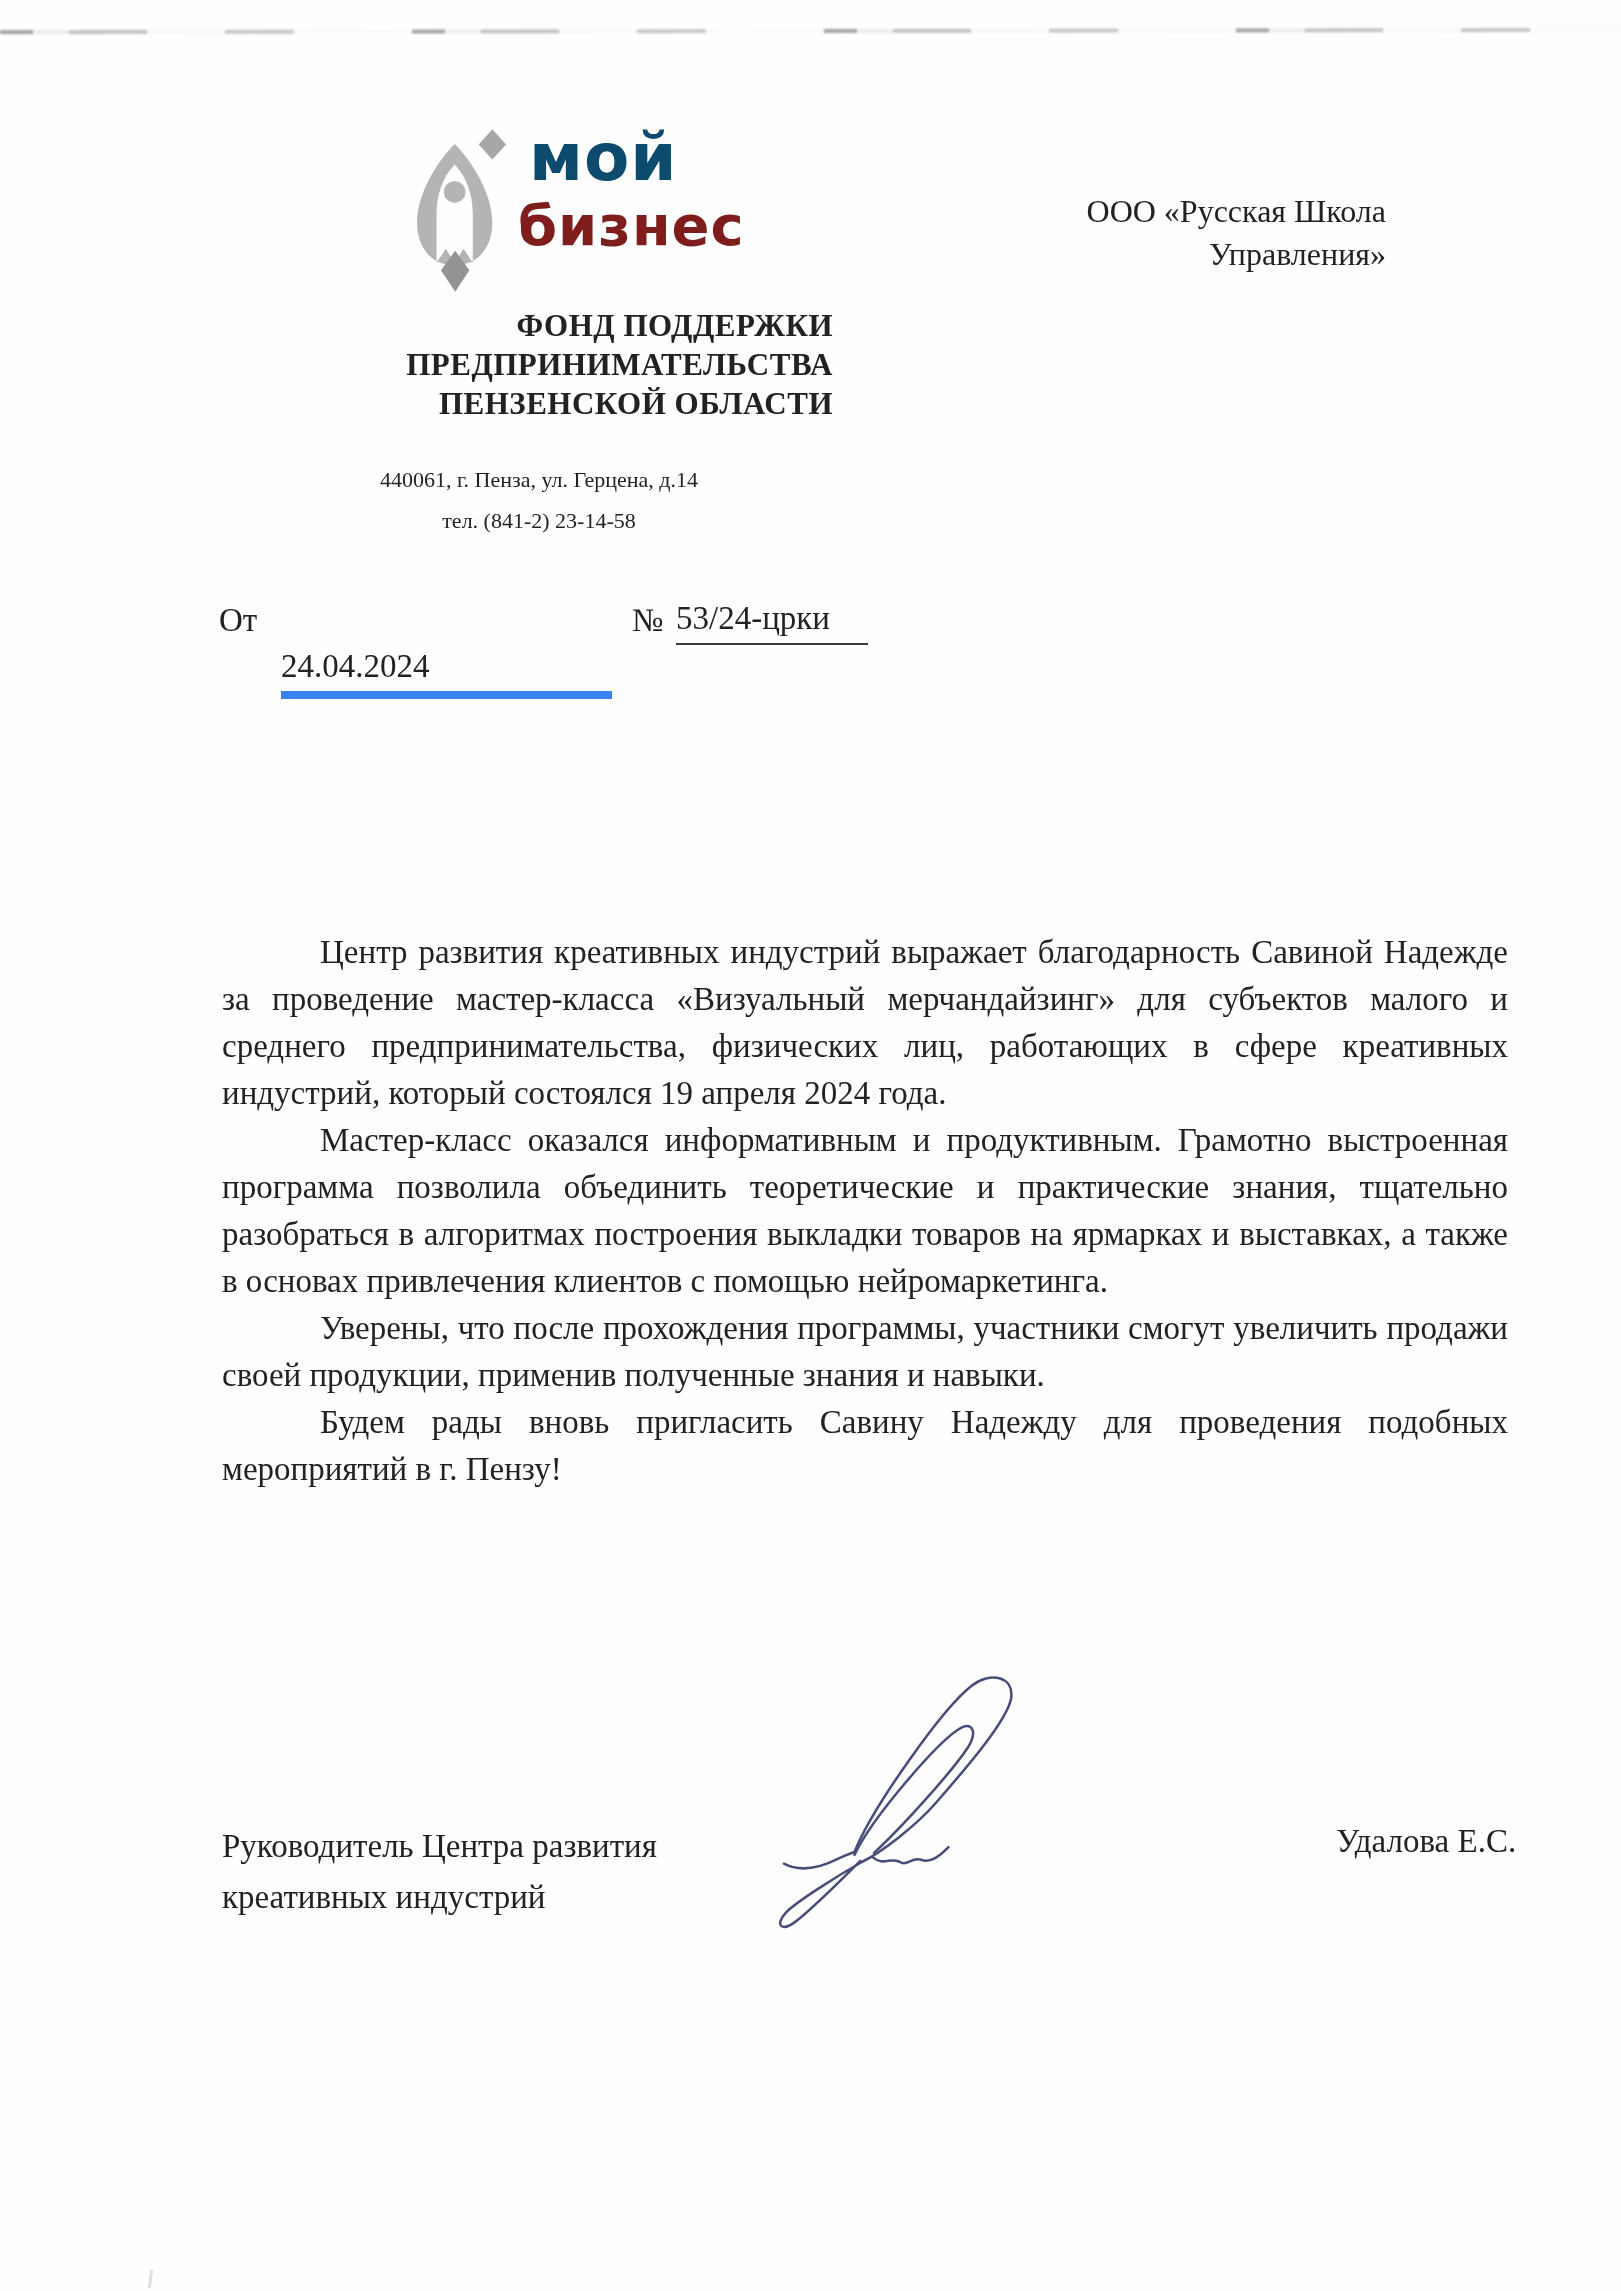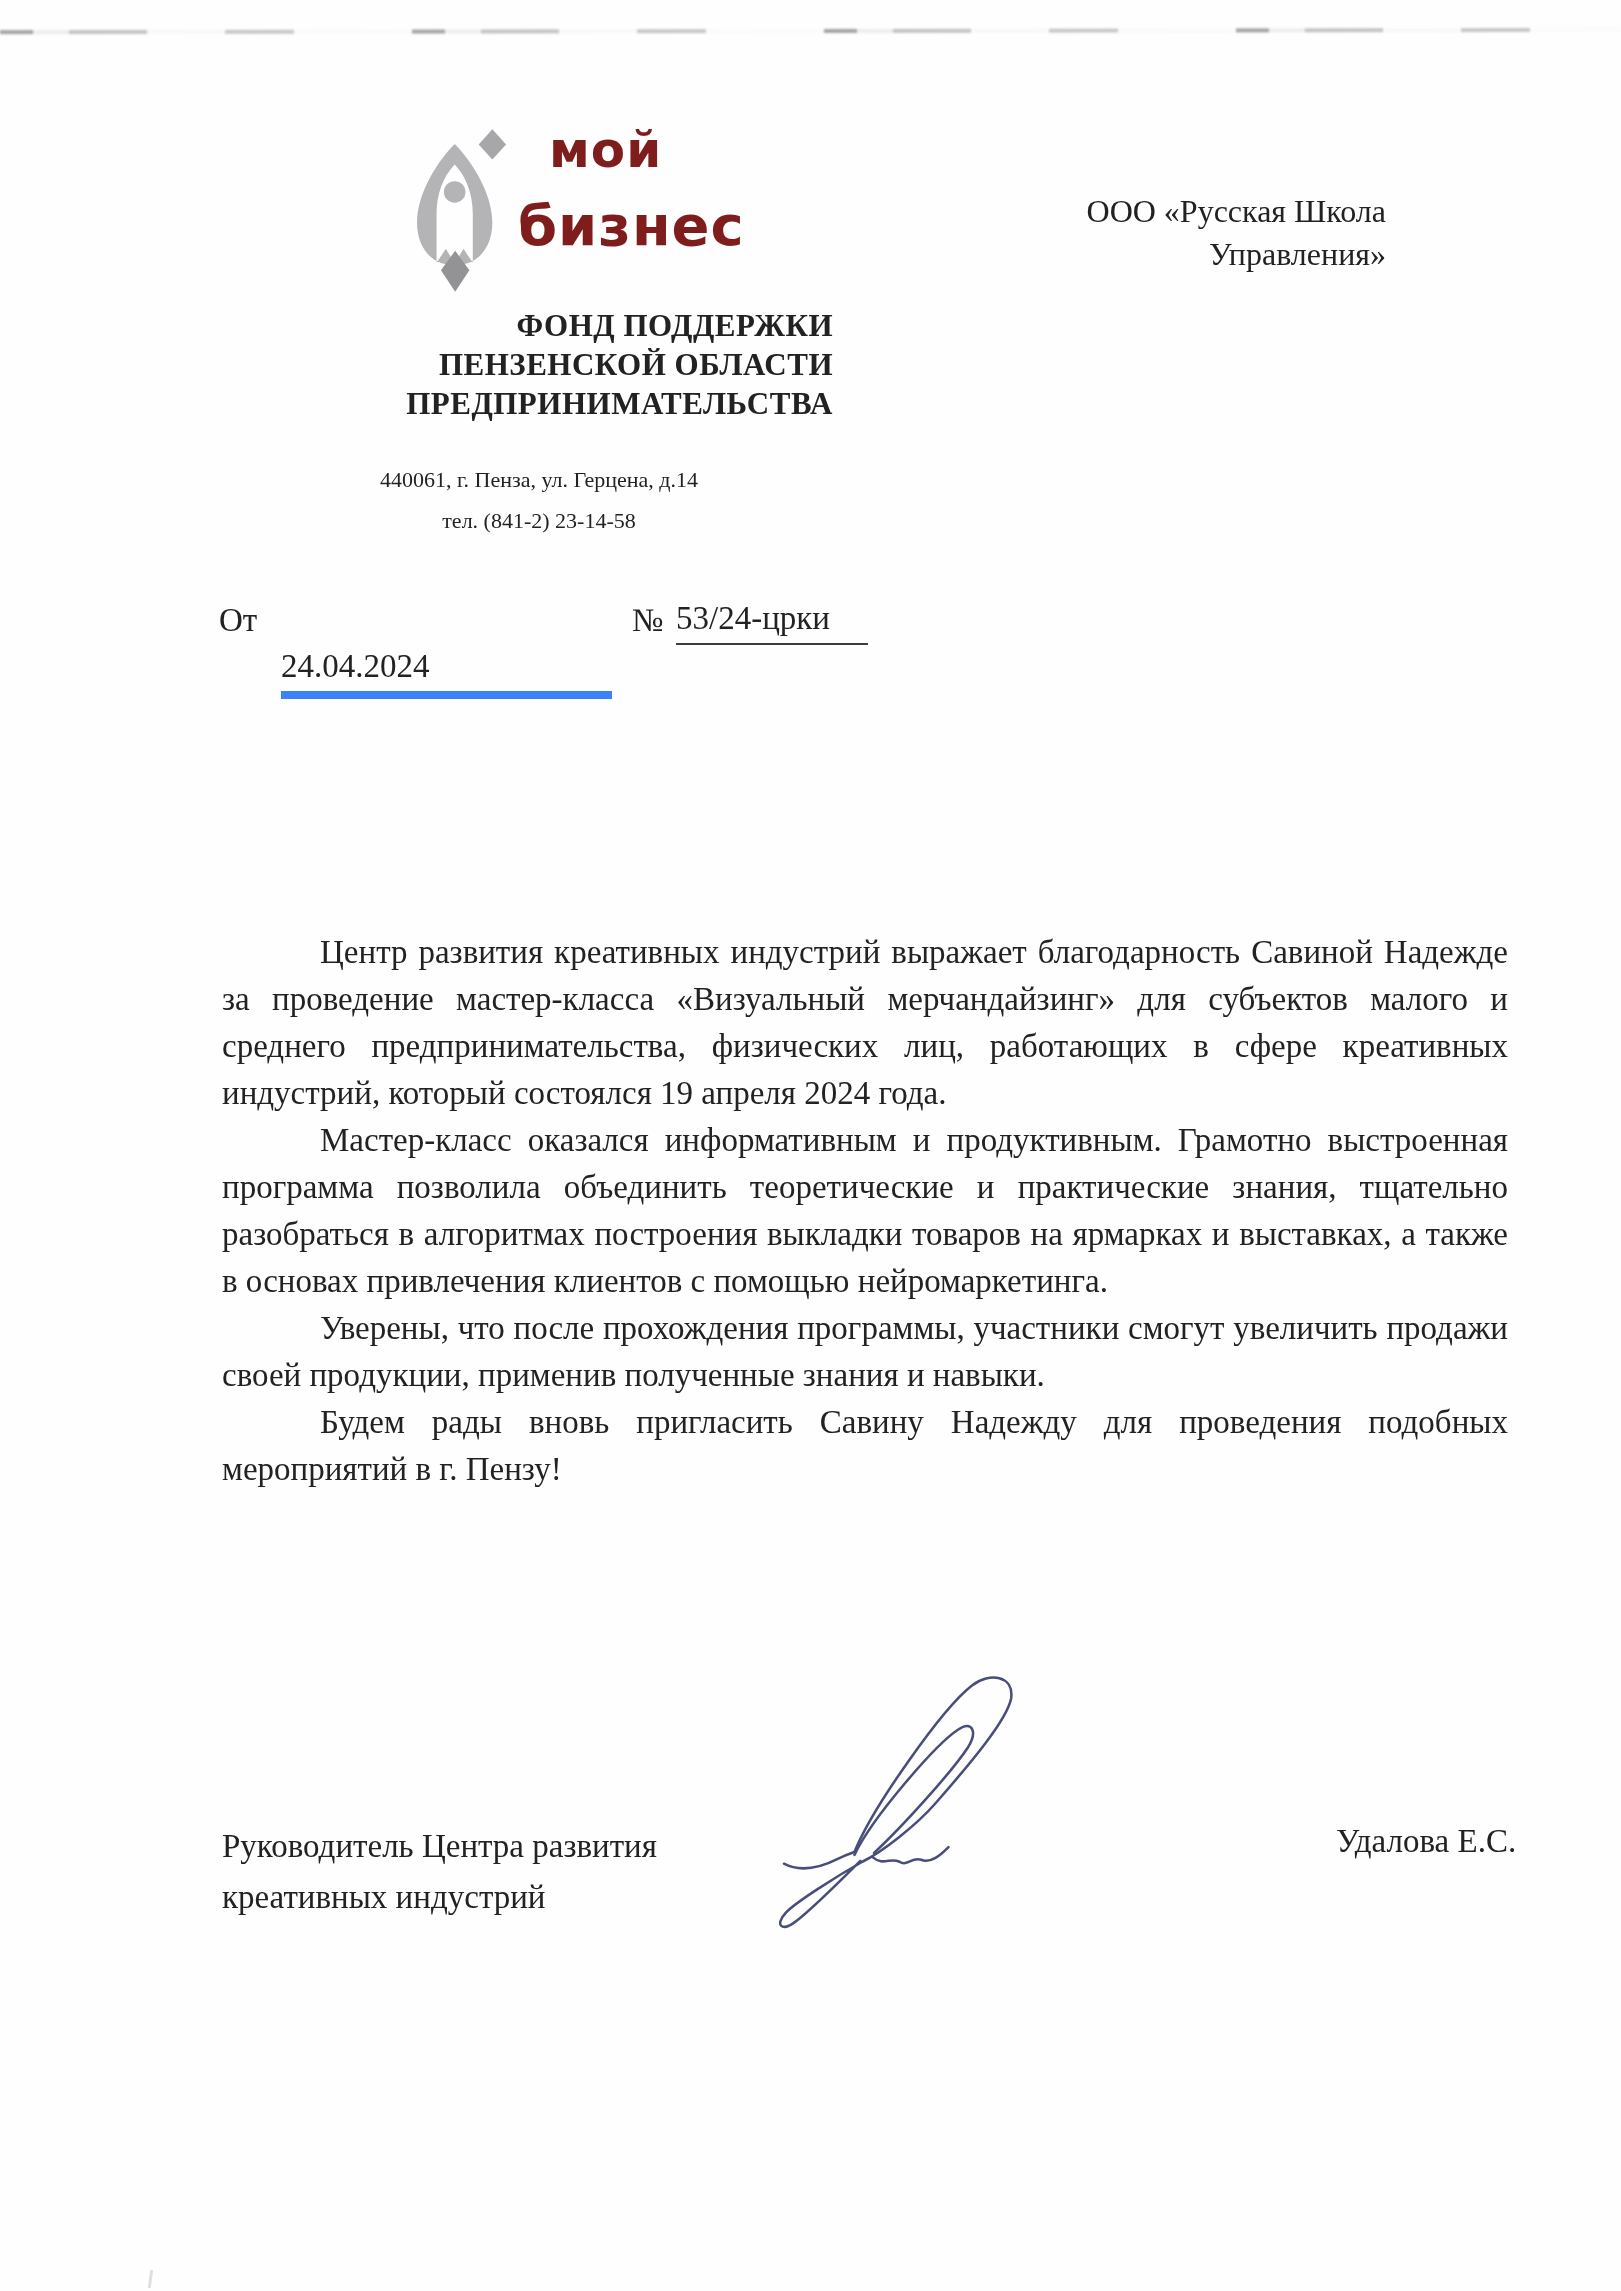--- a/index.html
+++ b/index.html
@@ -23,23 +23,23 @@
     transform:rotate(-.08deg);
     opacity:.8;
   }
   .scan-mark-bottom{
     position:absolute;left:149px;top:2270px;width:2.9px;height:17.6px;
     background:rgba(0,0,0,.12);transform:rotate(8deg);
   }
   
   .logo-icon{position:absolute;left:417px;top:127px;}
   .logo-word1{
-    position:absolute;left:549px;top:125px;
+    position:absolute;left:529px;top:125px;
     font-family:"DejaVu Sans", sans-serif;
-    font-weight:900;font-size:50px;line-height:1;color:#7f1d1d;
+    font-weight:900;font-size:66px;line-height:1;color:#0c4a6e;
     letter-spacing:1px;
   }
   .logo-word2{
     position:absolute;left:518px;top:198px;
     font-family:"DejaVu Sans", sans-serif;
     font-weight:600;font-size:56px;line-height:1;color:#7f1d1d;
     letter-spacing:1px;
   }
   
   .recipient{
@@ -110,22 +110,22 @@
   <div class="logo-word1">мой</div>
   <div class="logo-word2">бизнес</div>
 
   <div class="recipient">
     <div>ООО «Русская Школа</div>
     <div>Управления»</div>
   </div>
 
   <div class="org-name">
     <div>ФОНД ПОДДЕРЖКИ</div>
+    <div>ПРЕДПРИНИМАТЕЛЬСТВА</div>
     <div>ПЕНЗЕНСКОЙ ОБЛАСТИ</div>
-    <div>ПРЕДПРИНИМАТЕЛЬСТВА</div>
   </div>
 
   <div class="org-contacts">
     <div>440061, г. Пенза, ул. Герцена, д.14</div>
     <div>тел. (841-2) 23-14-58</div>
   </div>
 
   <div class="ref-row">
     <span class="ref-from">От</span>
     <span class="ref-date">24.04.2024</span>

